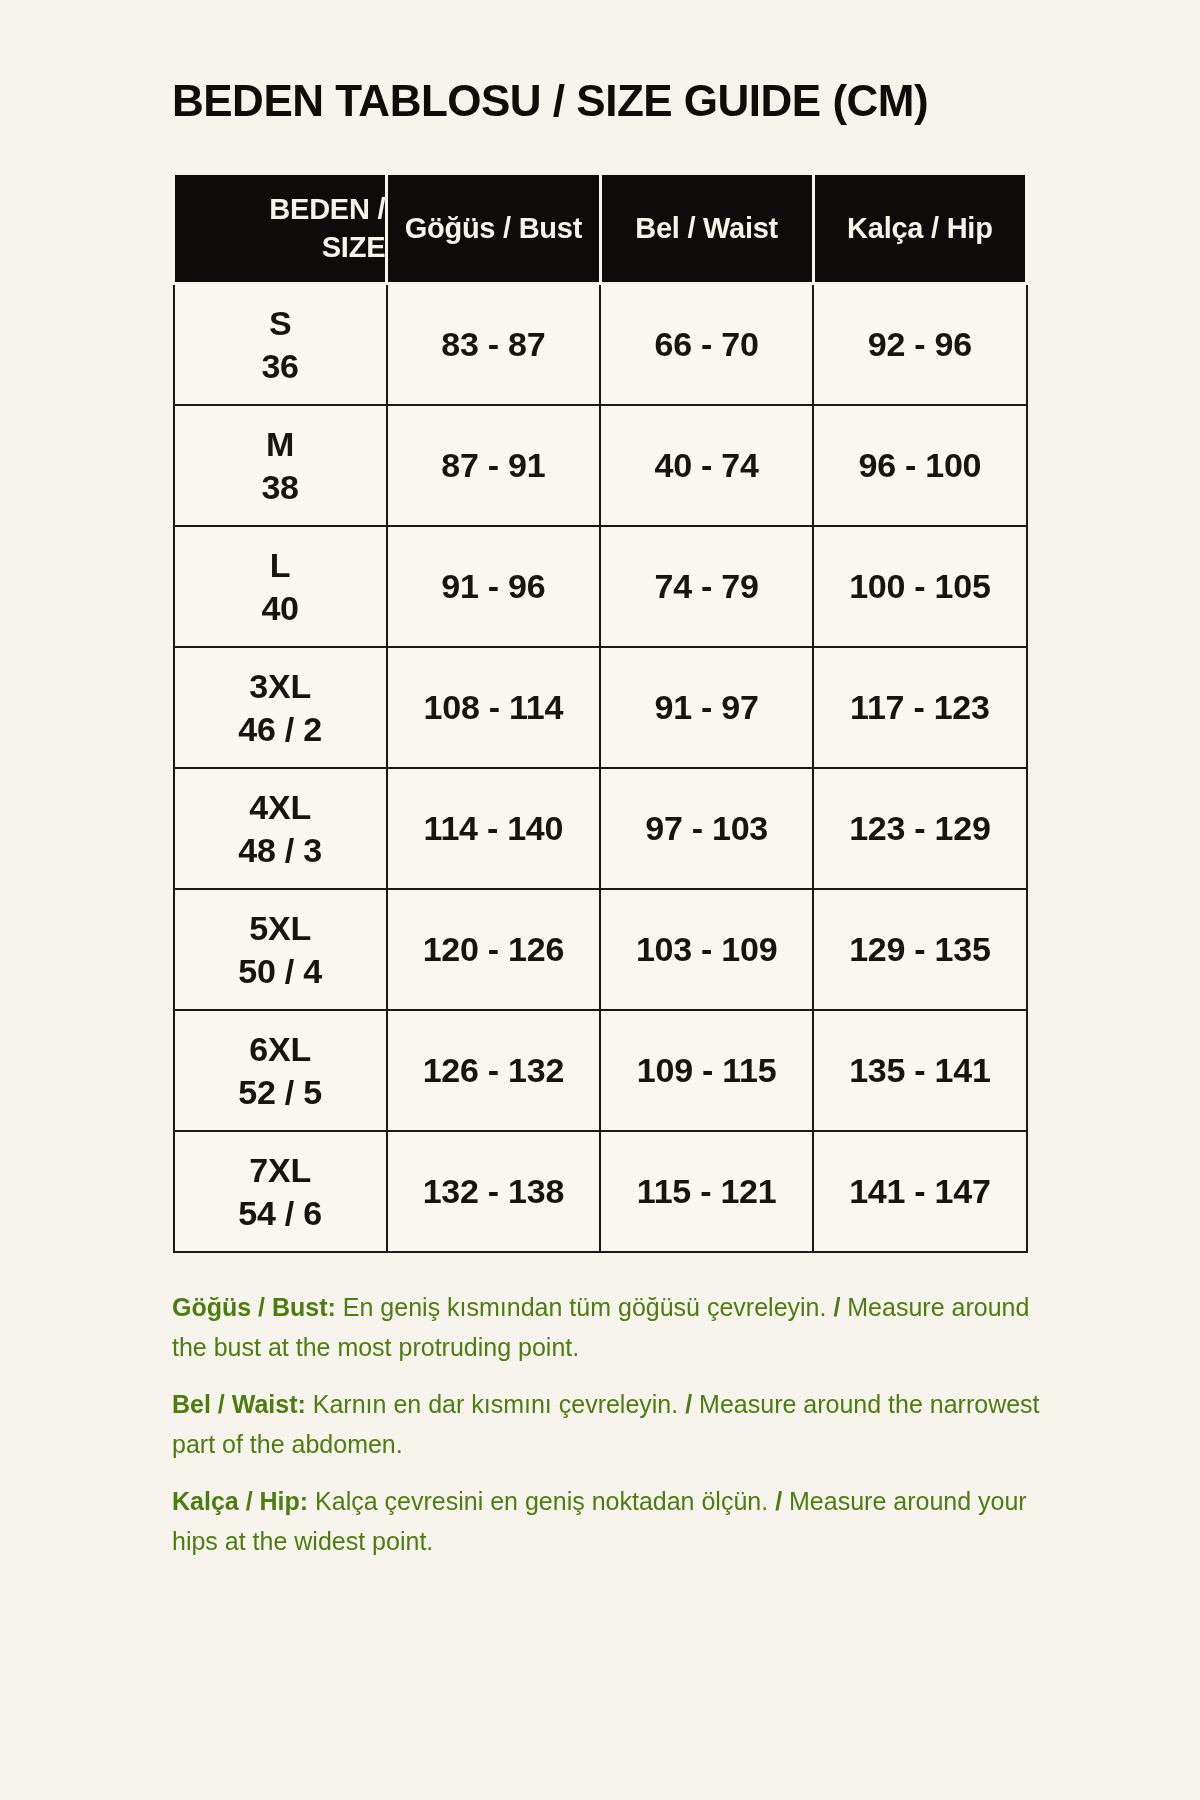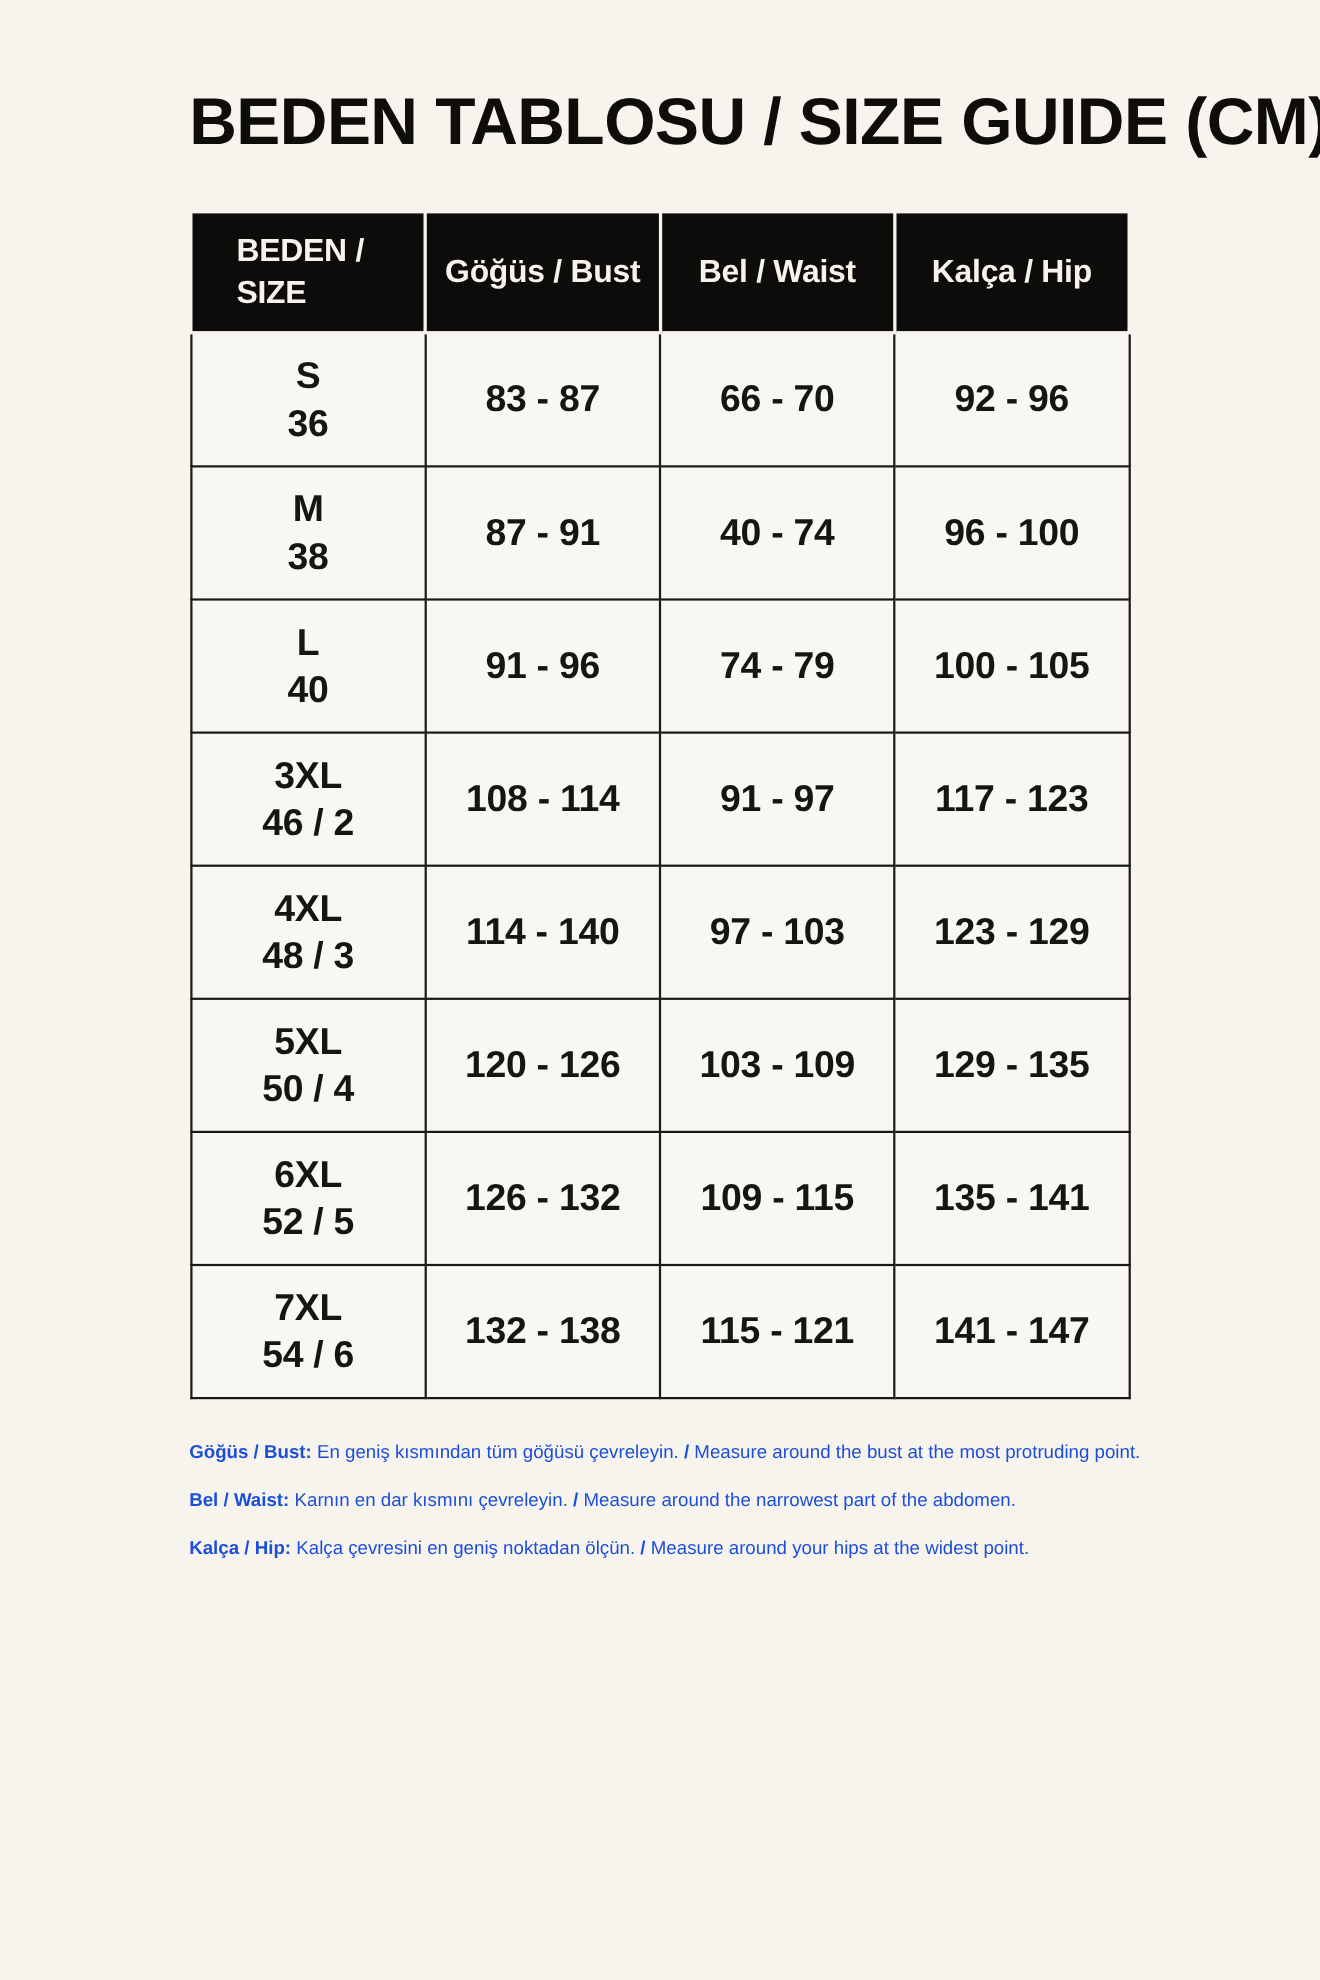--- a/index.html
+++ b/index.html
@@ -14,21 +14,21 @@
     color: #17150F;
     -webkit-font-smoothing: antialiased;
   }
   .page {
     box-sizing: border-box;
     padding: 76px 0 0 172px;
     width: 1200px;
   }
   .page-title {
     margin: 0;
-    font-size: 60px;
+    font-size: 44px;
     font-weight: 800;
     letter-spacing: -0.5px;
     color: #0E0D0A;
     white-space: nowrap;
   }
   table.size-table {
     margin-top: 46px;
     width: 856px;
     border-collapse: collapse;
     table-layout: fixed;
@@ -39,21 +39,21 @@
     color: #F5F3EA;
     font-size: 29px;
     font-weight: 700;
     text-align: center;
     vertical-align: middle;
     border: 3px solid #F6F4ED;
     padding: 0;
     letter-spacing: -0.25px;
   }
   table.size-table th.size-col {
-    text-align: left;
+    text-align: right;
     padding-left: 40px;
     line-height: 1.3;
   }
   table.size-table th.size-col .hline {
     display: block;
   }
   table.size-table td {
     height: 119px;
     background: #F8F7F1;
     border: 2px solid #1B1915;
@@ -70,23 +70,23 @@
   }
   table.size-table td.size-cell .sline {
     display: block;
   }
   .notes {
     margin-top: 34px;
     width: 882px;
   }
   .note {
     margin: 0 0 17px 0;
-    font-size: 17px;
+    font-size: 25px;
     line-height: 1.6;
-    color: #1d4ed8;
+    color: #4d7c0f;
   }
   .note .note-label,
   .note .note-divider {
     font-weight: 700;
   }
 </style>
 </head>
 <body>
 
 <div class="page">

